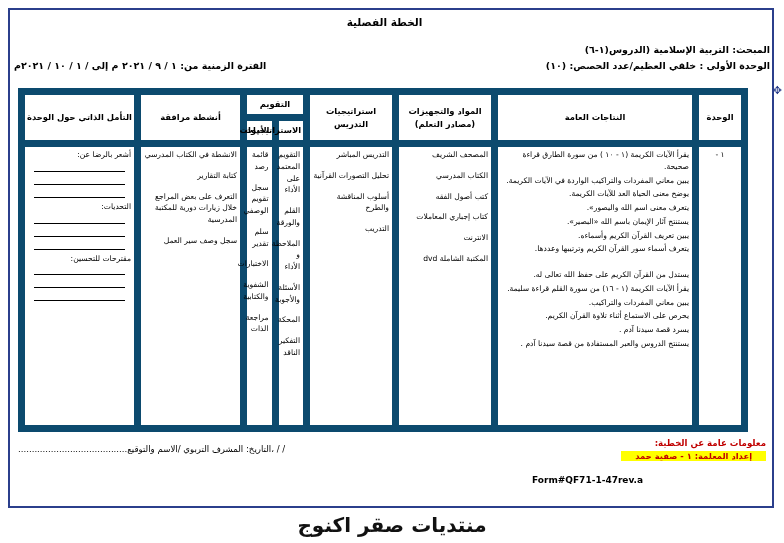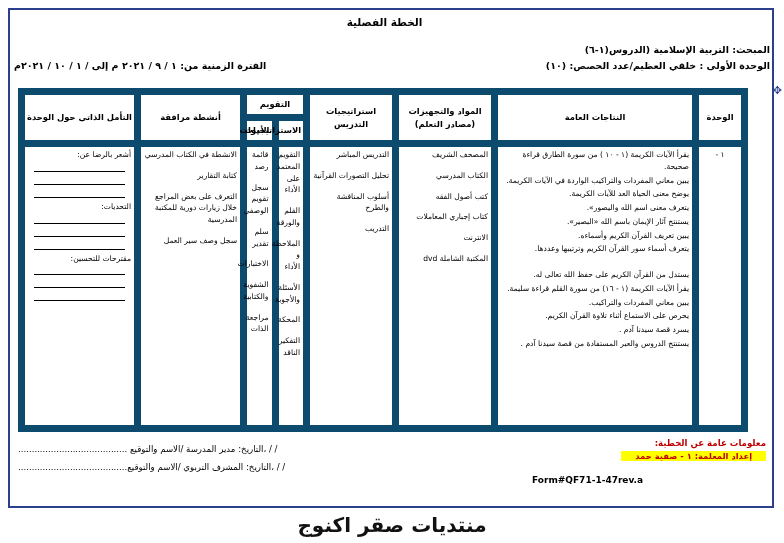--- a/index.html
+++ b/index.html
@@ -268,24 +268,19 @@
   <div class="footer-wrap">
     <div class="footer-left">
       <div class="notes-title">معلومات عامة عن الخطية:</div>
       <div class="highlight">إعداد المعلمة: ١ - صفية حمد</div>
       <div class="form-code">Form#QF71-1-47rev.a</div>
     </div>
     <div class="footer-right">
       <span class="sig-line">
         <span class="dt">/   /</span>
         <span>،التاريخ:</span>
-        <span>مدير المدرسة /الاسم والتوقيع ........................................</span>
-      </span>
-      <span class="sig-line">
-        <span class="dt">/   /</span>
-        <span>،التاريخ:</span>
         <span>المشرف التربوي /الاسم والتوقيع........................................</span>
       </span>
     </div>
   </div>
 
   <div class="watermark">منتديات صقر اكنوج</div>
 </div>
 
 </body></html>

